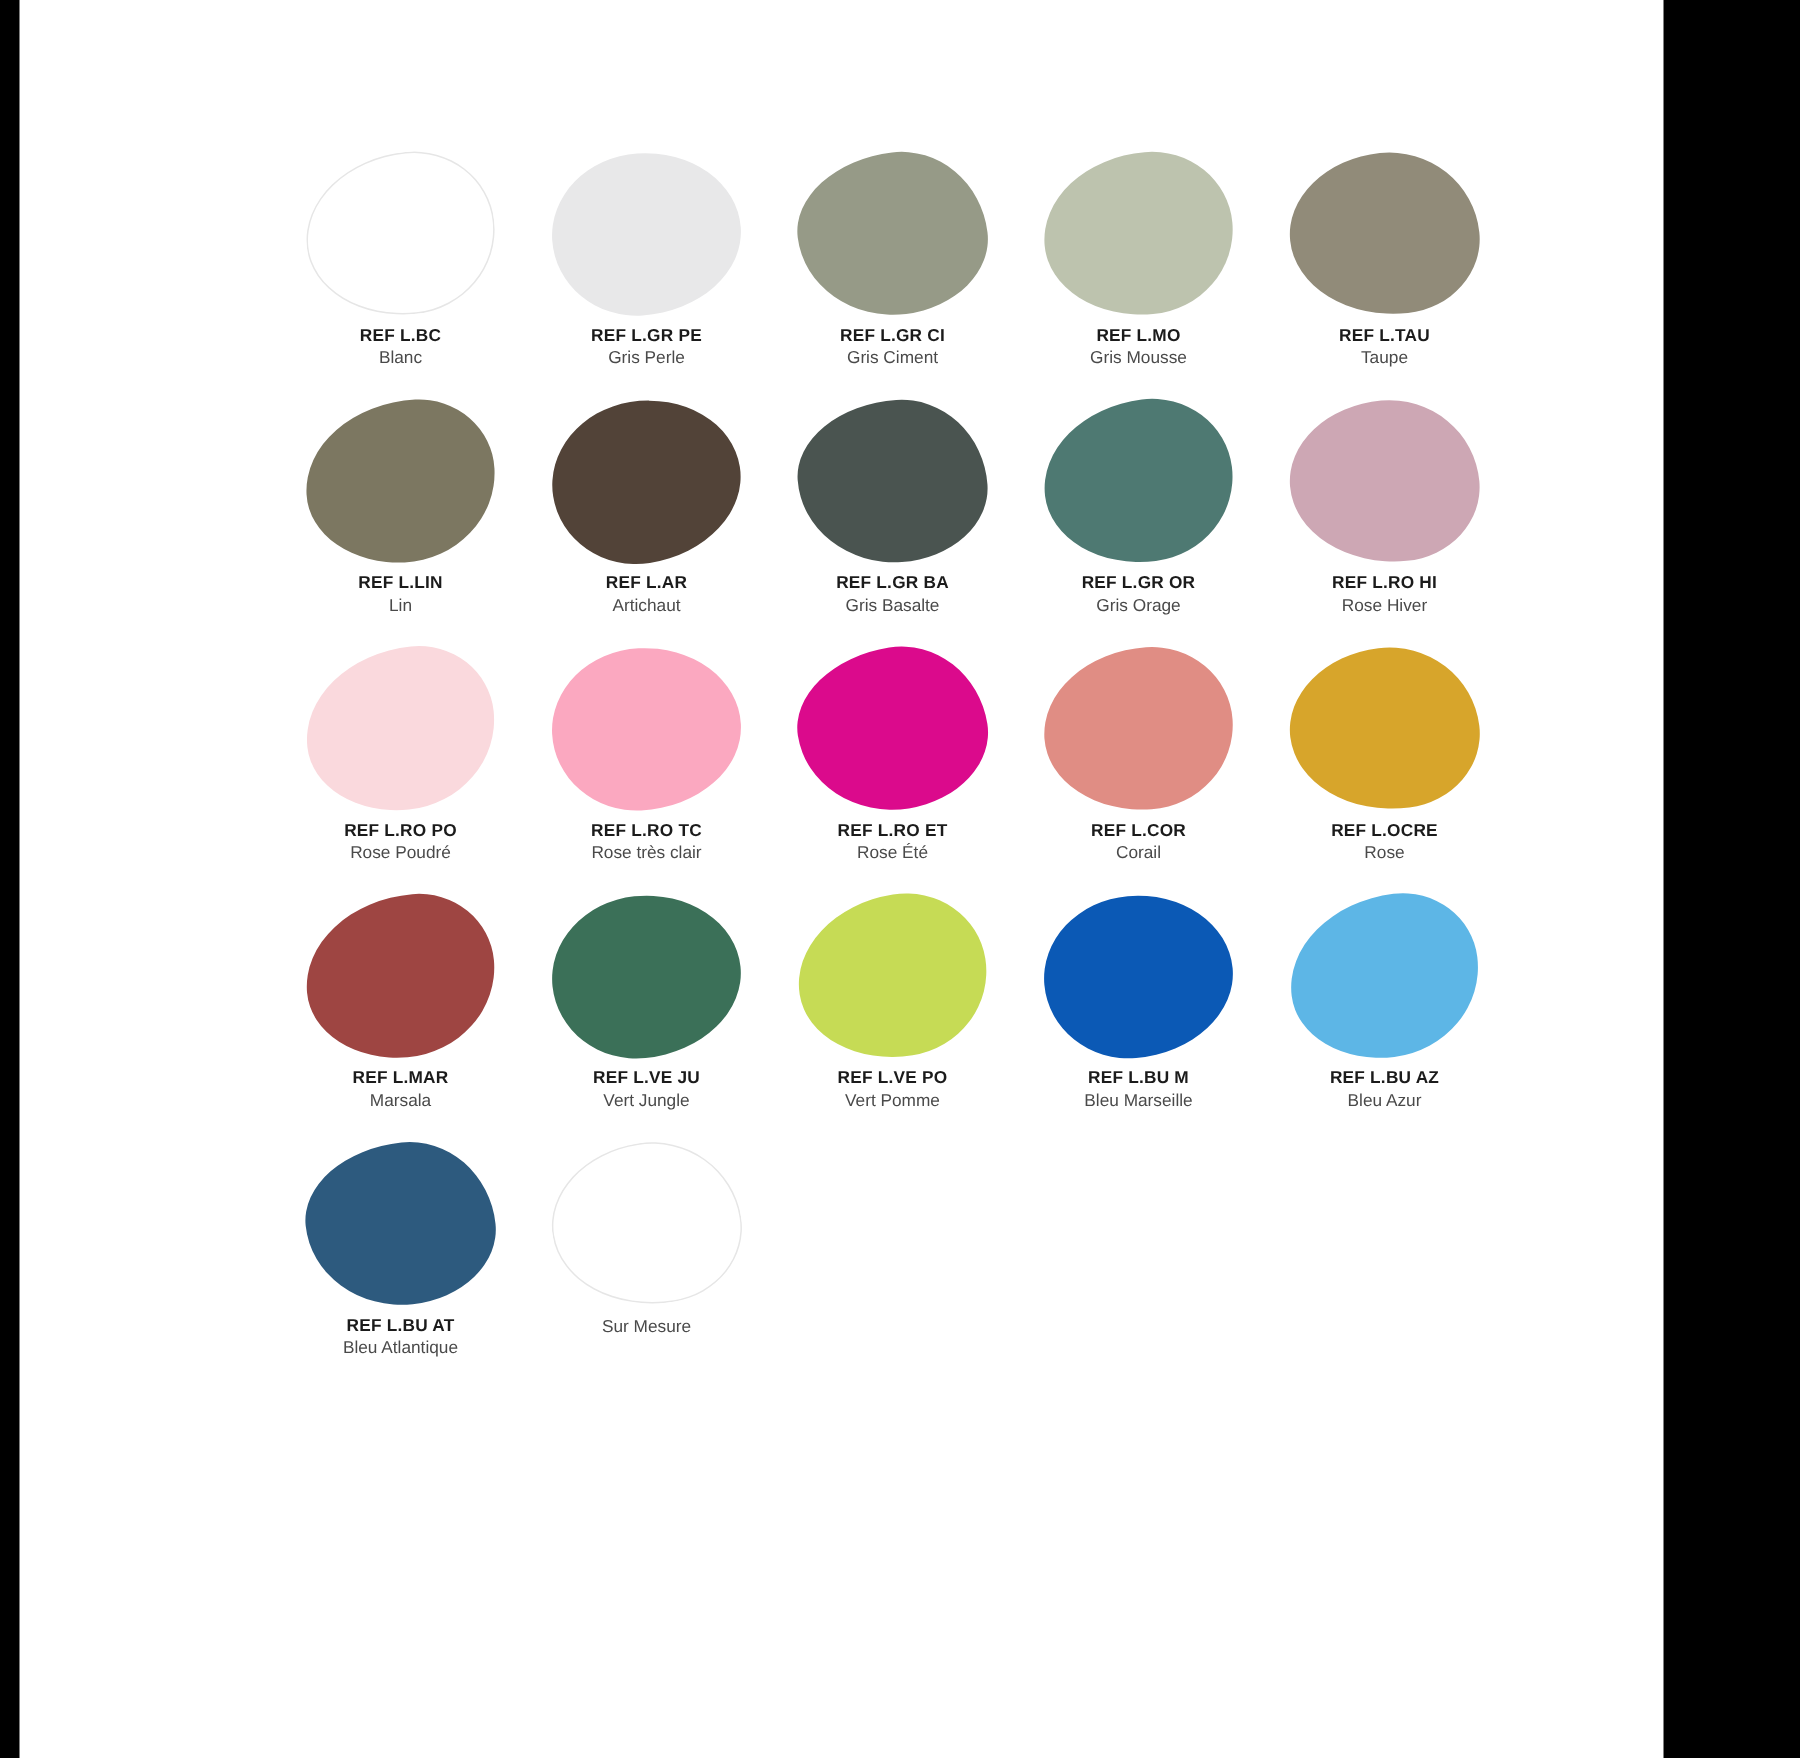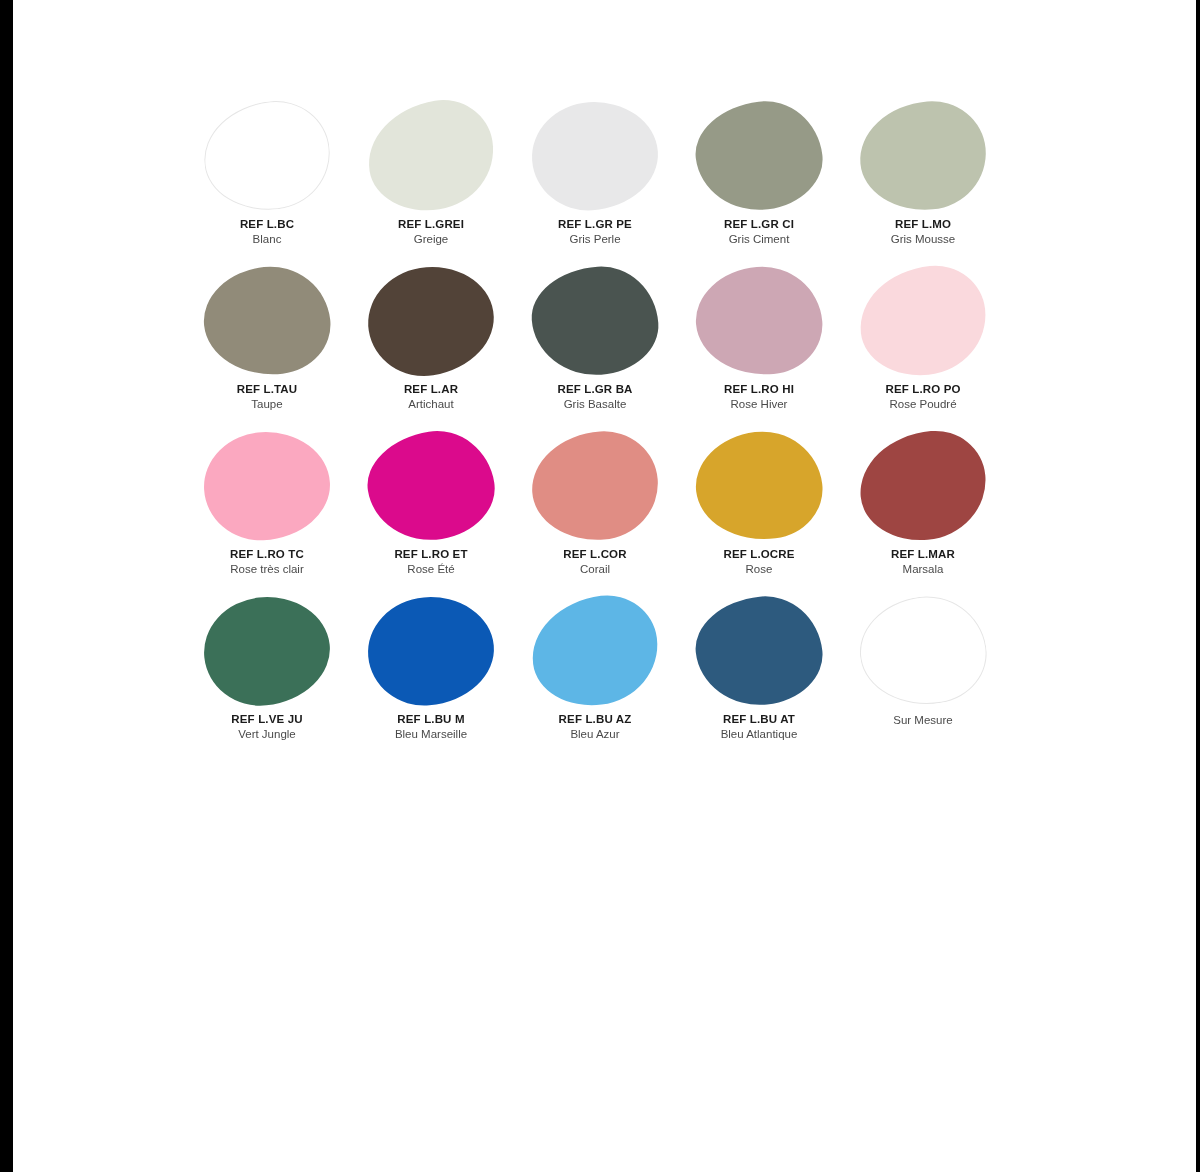--- a/index.html
+++ b/index.html
@@ -11,21 +11,21 @@
   body {
     width: 1200px;
     height: 1172px;
     font-family: "Liberation Sans", sans-serif;
     overflow: hidden;
   }
   #page {
     position: absolute;
     left: 13px;
     top: 0;
-    width: 1183px;
+    width: 1096px;
     height: 1172px;
     background: #ffffff;
   }
   #swatch-grid {
     position: absolute;
     left: 172px;
     top: 96px;
     width: 820px;
     display: grid;
     grid-template-columns: repeat(5, 164px);
@@ -99,27 +99,20 @@
   <div id="swatch-grid">
       <div class="swatch-cell">
         <div class="blob-wrap">
           <div class="blob outline" style="border-radius: 57% 43% 46% 54% / 52% 48%; transform: rotate(-6deg);"></div>
         </div>
         <div class="ref">REF L.BC</div>
         <div class="name">Blanc</div>
       </div>
       <div class="swatch-cell">
         <div class="blob-wrap">
-          <div class="blob" style="border-radius: 60% 40% 50% 50% / 55% 45%; transform: rotate(-9deg); background: rgb(226, 229, 218);"></div>
-        </div>
-        <div class="ref">REF L.GREI</div>
-        <div class="name">Greige</div>
-      </div>
-      <div class="swatch-cell">
-        <div class="blob-wrap">
           <div class="blob" style="border-radius: 48% 52% 55% 45% / 50%; transform: rotate(-4deg); background: rgb(232, 232, 233);"></div>
         </div>
         <div class="ref">REF L.GR PE</div>
         <div class="name">Gris Perle</div>
       </div>
       <div class="swatch-cell">
         <div class="blob-wrap">
           <div class="blob" style="border-radius: 55% 45% 48% 52% / 45% 56% 44% 55%; transform: rotate(-7deg); background: rgb(150, 154, 135);"></div>
         </div>
         <div class="ref">REF L.GR CI</div>
@@ -134,34 +127,48 @@
       </div>
       <div class="swatch-cell">
         <div class="blob-wrap">
           <div class="blob" style="border-radius: 52% 48% 42% 58% / 48% 55% 45% 52%; transform: rotate(-6deg); background: rgb(145, 139, 121);"></div>
         </div>
         <div class="ref">REF L.TAU</div>
         <div class="name">Taupe</div>
       </div>
       <div class="swatch-cell">
         <div class="blob-wrap">
+          <div class="blob" style="border-radius: 60% 40% 50% 50% / 55% 45%; transform: rotate(-3deg); background: rgb(124, 119, 97);"></div>
+        </div>
+        <div class="ref">REF L.LIN</div>
+        <div class="name">Lin</div>
+      </div>
+      <div class="swatch-cell">
+        <div class="blob-wrap">
           <div class="blob" style="border-radius: 48% 52% 55% 45% / 50%; transform: rotate(-9deg); background: rgb(82, 67, 56);"></div>
         </div>
         <div class="ref">REF L.AR</div>
         <div class="name">Artichaut</div>
       </div>
       <div class="swatch-cell">
         <div class="blob-wrap">
           <div class="blob" style="border-radius: 55% 45% 48% 52% / 45% 56% 44% 55%; transform: rotate(-4deg); background: rgb(74, 84, 80);"></div>
         </div>
         <div class="ref">REF L.GR BA</div>
         <div class="name">Gris Basalte</div>
       </div>
       <div class="swatch-cell">
         <div class="blob-wrap">
+          <div class="blob" style="border-radius: 57% 43% 46% 54% / 52% 48%; transform: rotate(-7deg); background: rgb(78, 121, 114);"></div>
+        </div>
+        <div class="ref">REF L.GR OR</div>
+        <div class="name">Gris Orage</div>
+      </div>
+      <div class="swatch-cell">
+        <div class="blob-wrap">
           <div class="blob" style="border-radius: 52% 48% 42% 58% / 48% 55% 45% 52%; transform: rotate(-5deg); background: rgb(205, 167, 180);"></div>
         </div>
         <div class="ref">REF L.RO HI</div>
         <div class="name">Rose Hiver</div>
       </div>
       <div class="swatch-cell">
         <div class="blob-wrap">
           <div class="blob" style="border-radius: 60% 40% 50% 50% / 55% 45%; transform: rotate(-6deg); background: rgb(250, 217, 221);"></div>
         </div>
         <div class="ref">REF L.RO PO</div>
@@ -201,20 +208,27 @@
         </div>
         <div class="ref">REF L.MAR</div>
         <div class="name">Marsala</div>
       </div>
       <div class="swatch-cell">
         <div class="blob-wrap">
           <div class="blob" style="border-radius: 48% 52% 55% 45% / 50%; transform: rotate(-6deg); background: rgb(59, 112, 88);"></div>
         </div>
         <div class="ref">REF L.VE JU</div>
         <div class="name">Vert Jungle</div>
+      </div>
+      <div class="swatch-cell">
+        <div class="blob-wrap">
+          <div class="blob" style="border-radius: 57% 43% 46% 54% / 52% 48%; transform: rotate(-9deg); background: rgb(198, 219, 85);"></div>
+        </div>
+        <div class="ref">REF L.VE PO</div>
+        <div class="name">Vert Pomme</div>
       </div>
       <div class="swatch-cell">
         <div class="blob-wrap">
           <div class="blob" style="border-radius: 48% 52% 55% 45% / 50%; transform: rotate(-5deg); background: rgb(11, 89, 181);"></div>
         </div>
         <div class="ref">REF L.BU M</div>
         <div class="name">Bleu Marseille</div>
       </div>
       <div class="swatch-cell">
         <div class="blob-wrap">

